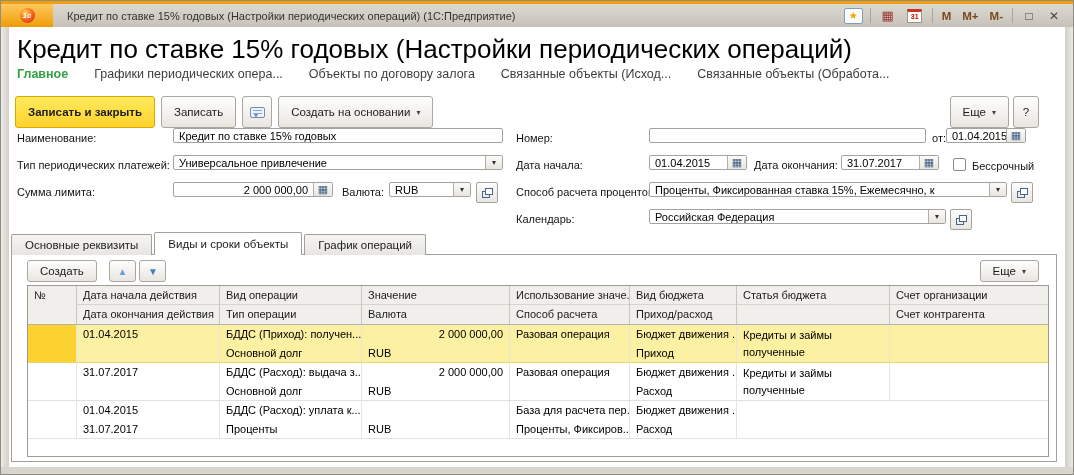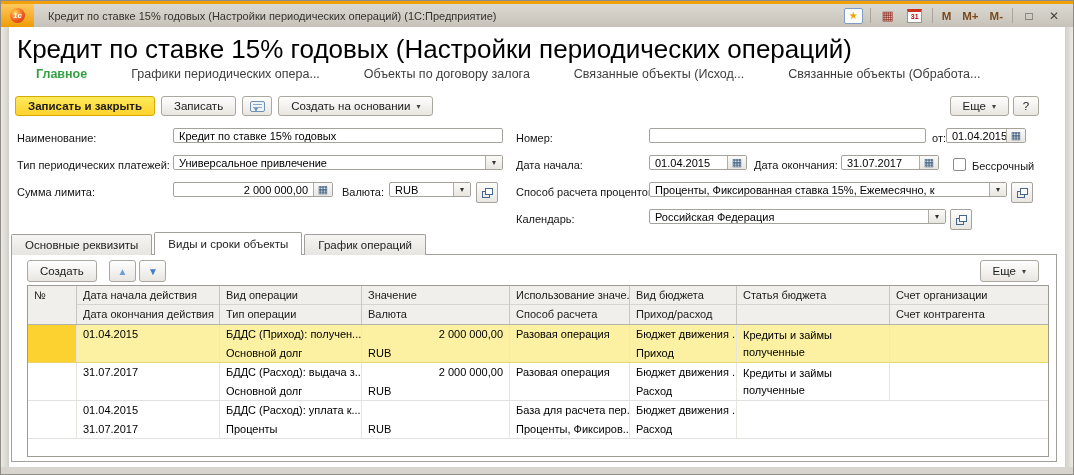--- a/index.html
+++ b/index.html
@@ -5,21 +5,21 @@
   * { margin:0; padding:0; box-sizing:border-box; }
   html,body { width:1074px; height:475px; overflow:hidden; background:#fff;
               font-family:"Liberation Sans", sans-serif; cursor:default; }
   #window { position:relative; width:1074px; height:475px; background:#fff;
             border:1px solid #8f8c85; }
 
   
   .top-accent { position:absolute; left:0; right:0; top:0; height:3px; background:#efa00b; }
   .titlebar { position:absolute; left:0; right:0; top:3px; height:23px;
               background:linear-gradient(#dcd9d2,#c6c2b9); display:flex; align-items:center; }
-  .logo-block { width:33px; height:23px; background:linear-gradient(#ffc85e,#ef9c06);
+  .logo-block { width:52px; height:23px; background:linear-gradient(#ffc85e,#ef9c06);
                 display:flex; align-items:center; justify-content:center; }
   .logo { width:15px; height:15px; border-radius:50%;
           background:radial-gradient(circle at 35% 30%, #ffd24a 0%, #f05a22 55%, #c03000 100%);
           color:#fff; font-size:8px; font-style:italic; font-weight:bold;
           display:flex; align-items:center; justify-content:center; }
   .title-text { margin-left:14px; font-size:11px; color:#34332f; white-space:nowrap; }
   .tb-controls { margin-left:auto; display:flex; align-items:center; gap:7px; padding-right:10px; }
   .tbico { width:20px; height:17px; display:flex; align-items:center; justify-content:center; }
   .starbox { width:19px; height:16px; border:1px solid #7e9cc0; background:#fdfdfb; border-radius:2px;
              display:flex; align-items:center; justify-content:center; }
@@ -33,28 +33,28 @@
   .frame-left { position:absolute; left:0; top:26px; bottom:0; width:8px;
                 background:linear-gradient(90deg,#eceae5,#d2cfc8); }
   .frame-right { position:absolute; right:0; top:26px; bottom:0; width:8px;
                  background:linear-gradient(270deg,#eceae5,#d2cfc8); }
   .frame-bottom { position:absolute; left:0; right:0; bottom:0; height:7px; background:#d8d5ce; }
 
   .abs { position:absolute; }
 
   
   .page-title { left:16px; top:33px; font-size:26px; color:#000; white-space:nowrap; }
-  .navrow { left:16px; top:66px; display:flex; gap:44px; font-size:12.5px; white-space:nowrap;margin-left:19px; }
+  .navrow { left:16px; top:66px; display:flex; gap:26px; font-size:12.5px; white-space:nowrap; }
   .navitem { color:#3d3d3d; }
   .navitem.active { color:#35a043; font-weight:bold; }
 
   
   .cmdbar { left:14px; top:95px; display:flex; gap:6px; align-items:center; }
   .cmdbar-right { right:34px; top:95px; display:flex; gap:4px; align-items:center; }
-  .btn { display:inline-flex; align-items:center; justify-content:center; height:20px; padding:0 12px;
+  .btn { display:inline-flex; align-items:center; justify-content:center; height:32px; padding:0 12px;
          background:linear-gradient(#fefefe,#e9e6e1); border:1px solid #aaa79f; border-radius:3px;
          font-size:11.5px; color:#1c1c1c; white-space:nowrap; }
   .btn.primary { background:linear-gradient(#ffea5c,#fed22d); border-color:#d8a900; font-weight:bold; }
   .btn .arr { margin-left:6px; font-size:8px; color:#444; }
   .btn.iconbtn { width:30px; padding:0; }
   .btn.help { width:26px; padding:0; }
   .bubble { position:relative; width:15px; height:11px; border:1px solid #6f8fb5; border-radius:2px; background:#eef3fa; }
   .bubble::before { content:""; position:absolute; left:2px; top:2px; right:2px; height:1px;
                     background:#8aa5c5; box-shadow:0 3px 0 #8aa5c5; }
   .bubble::after { content:""; position:absolute; left:3px; bottom:-5px; border:4px solid transparent;

